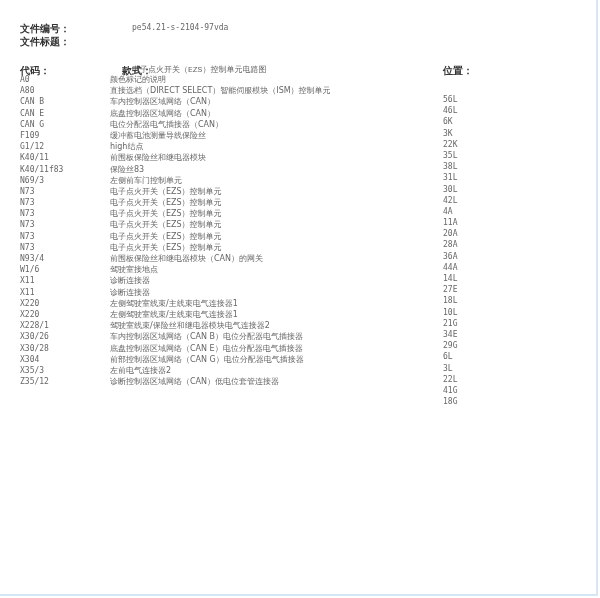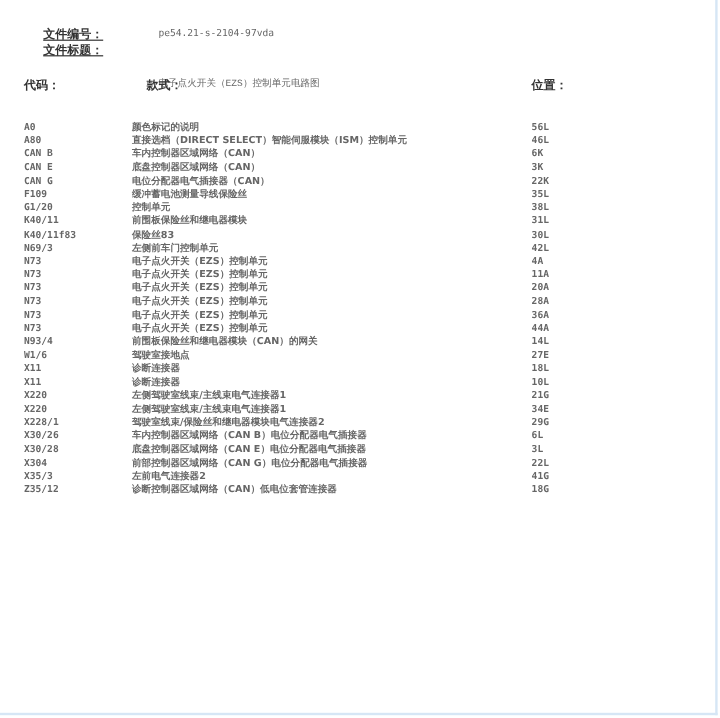--- a/index.html
+++ b/index.html
@@ -4,29 +4,29 @@
 <style>
   html, body { margin: 0; padding: 0; background: #ffffff; }
   body { width: 600px; height: 598px; position: relative; overflow: hidden; }
   .frame {
     position: absolute; left: 0; top: 0; width: 596px; height: 594px;
     background: #ffffff;
     border-right: 2px solid #d6e6f5;
     border-bottom: 2px solid #d6e6f5;
   }
   .meta-row { position: absolute; left: 20px; font-family: "DejaVu Sans", sans-serif; font-size: 10px; }
-  .meta-label { position: absolute; left: 16px; width: 100px; color: #333333; font-weight: bold; text-decoration: underline; }
+  .meta-label { position: absolute; left: 0; width: 100px; color: #333333; font-weight: bold; }
   .meta-value { position: absolute; left: 112px; white-space: nowrap; color: #666666; font-size: 8px; font-family: "DejaVu Sans Mono", monospace; top: 1px; }
   .meta-value.cn { font-family: Liberation Mono, monospace; margin-top: 28px; }
   .col-head { position: absolute; top: 64px; font-family: "DejaVu Sans", sans-serif; font-size: 10px; font-weight: bold; color: #333333; }
-  .rows { position: absolute; left: 0; top: 100px; width: 486px; font-weight: bold; }
+  .rows { position: absolute; left: 0; top: 74px; width: 486px; }
   .row { position: relative; height: 11.2px; font-size: 8px; color: #666666; line-height: 11.2px; }
   .row .code { position: absolute; left: 20px; font-family: "DejaVu Sans Mono", monospace; }
   .row .desc { position: absolute; left: 110px; font-family: "DejaVu Sans", sans-serif; white-space: nowrap; }
-  .row .pos { position: absolute; left: 443px; font-family: "DejaVu Sans Mono", monospace; }
+  .row .pos { position: absolute; left: 443px; font-family: "DejaVu Sans Mono", monospace; margin-top: 20px; }
 </style>
 </head>
 <body>
 
 <div class="frame">
   <div class="meta-row" style="top:22px;">
     <span class="meta-label">文件编号：</span>
     <span class="meta-value">pe54.21-s-2104-97vda</span>
   </div>
   <div class="meta-row" style="top:35px;">
@@ -63,22 +63,22 @@
         <span class="code">CAN G</span>
         <span class="desc">电位分配器电气插接器（CAN）</span>
         <span class="pos">22K</span>
       </div>
       <div class="row">
         <span class="code">F109</span>
         <span class="desc">缓冲蓄电池测量导线保险丝</span>
         <span class="pos">35L</span>
       </div>
       <div class="row">
-        <span class="code">G1/20</span>
-        <span class="desc">控制单元</span>
+        <span class="code">G1/12</span>
+        <span class="desc">high结点</span>
         <span class="pos">38L</span>
       </div>
       <div class="row">
         <span class="code">K40/11</span>
         <span class="desc">前围板保险丝和继电器模块</span>
         <span class="pos">31L</span>
       </div>
       <div class="row">
         <span class="code">K40/11f83</span>
         <span class="desc">保险丝83</span>

